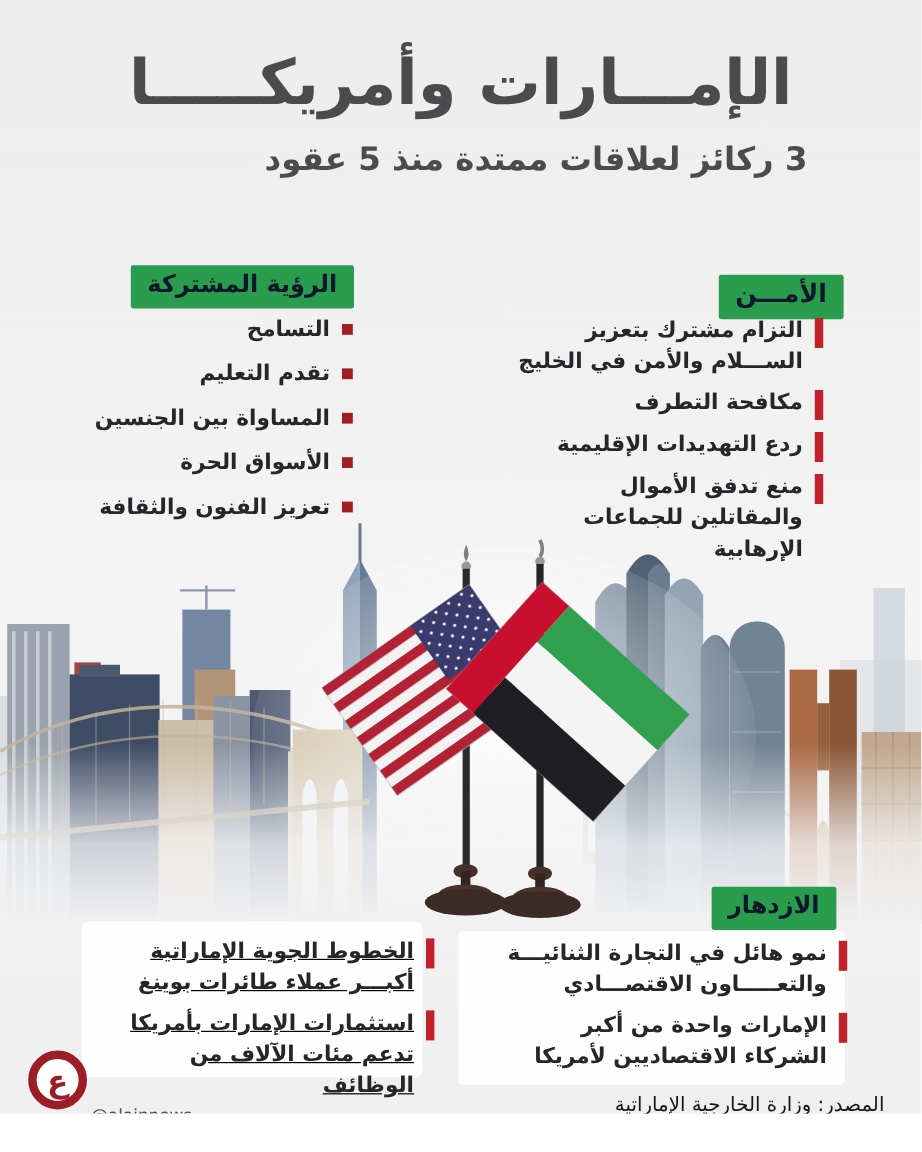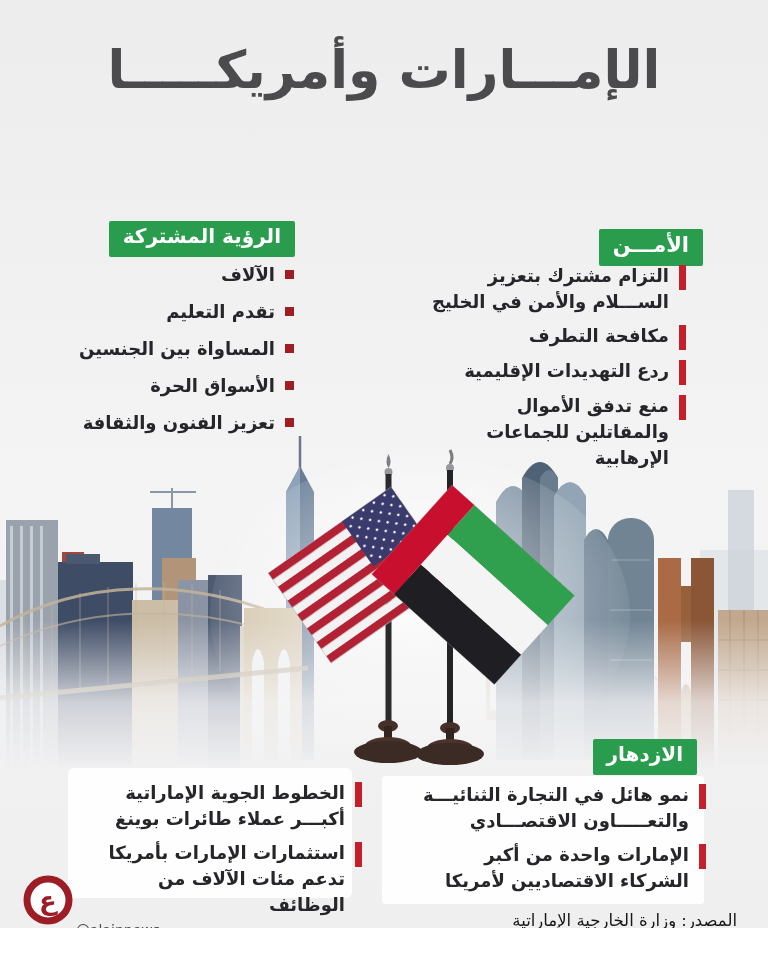--- a/index.html
+++ b/index.html
@@ -5,39 +5,39 @@
   html,body{margin:0;padding:0;}
   body{width:768px;height:960px;overflow:hidden;font-family:"DejaVu Sans",sans-serif;}
   .page{position:relative;width:768px;height:928px;overflow:hidden;
         background:linear-gradient(180deg,#ededee 0%,#f0f0f1 25%,#f4f4f5 55%,#efeff0 100%);}
   
   .title{position:absolute;top:40px;left:0;right:0;text-align:center;direction:rtl;
          font-size:52px;font-weight:700;color:#4b4b4d;letter-spacing:-1px;}
   .subtitle{position:absolute;top:118px;right:95px;direction:rtl;
             font-size:27px;font-weight:700;color:#4b4b4d;}
   
-  .green-head{position:absolute;background:#2a9c4e;color:#ffffff;font-weight:700;
+  .green-head{position:absolute;background:#2a9c4e;color:#0f172a;font-weight:700;
               padding:3px 14px 8px;border-radius:2px;direction:rtl;line-height:1.25;}
   .head-security{top:229px;right:65px;font-size:21px;}
   .head-vision{top:221px;right:473px;font-size:20px;}
   .head-prosperity{top:739px;right:71px;font-size:20px;}
   
   .items{position:absolute;direction:rtl;}
   .items .item{display:flex;align-items:flex-start;gap:10px;margin-bottom:8px;}
   .items .item span.txt{font-size:18px;line-height:1.45;font-weight:700;color:#26262a;}
   .bar-bullet{flex:0 0 auto;width:7px;height:25px;background:#c3202b;margin-top:2px;}
   .sq-bullet{flex:0 0 auto;width:9px;height:9px;background:#a01d23;margin-top:8px;}
   .security-items{top:263px;right:82px;}
   .security-items .txt{max-width:252px;}
   .vision-items{top:262px;right:474px;}
   .vision-items .item{margin-bottom:11px;}
   .vision-items .txt{white-space:nowrap;}
   .prosperity-items{top:782px;right:62px;}
   .prosperity-items .txt{max-width:268px;}
-  .aviation-items{top:780px;right:406px;}
+  .aviation-items{top:780px;right:406px;text-decoration:underline;}
   .aviation-items .txt{max-width:262px;}
   
   .card{position:absolute;background:rgba(255,255,255,0.93);border-radius:6px;}
   .card-aviation{left:68px;top:768px;width:284px;height:130px;}
   .card-prosperity{left:382px;top:776px;width:322px;height:128px;border-radius:4px;}
   
   .scene{position:absolute;left:0;top:430px;width:768px;height:340px;}
   
   .source{position:absolute;top:911px;right:31px;direction:rtl;
           font-size:16.5px;font-weight:400;color:#161616;}
@@ -189,20 +189,21 @@
       <rect x="446" y="298" width="8" height="22" fill="#332420"></rect>
       <ellipse cx="450" cy="318" rx="23" ry="9" fill="#4a332b"></ellipse>
       <ellipse cx="450" cy="324" rx="34" ry="11" fill="#3c2a24"></ellipse>
     </g>
   </svg>
 
   <div class="card card-aviation"></div>
   <div class="card card-prosperity"></div>
 
   <div class="title">الإمـــارات وأمريكـــــا</div>
+  <div class="subtitle">3 ركائز لعلاقات ممتدة منذ 5 عقود</div>
 
   <div class="green-head head-security">الأمـــن</div>
   <div class="items security-items">
     <div class="item">
       <span class="bar-bullet"></span>
       <span class="txt">التزام مشترك بتعزيز الســـلام والأمن في الخليج</span>
     </div>
     <div class="item">
       <span class="bar-bullet"></span>
       <span class="txt">مكافحة التطرف</span>
@@ -214,21 +215,21 @@
     <div class="item">
       <span class="bar-bullet"></span>
       <span class="txt">منع تدفق الأموال والمقاتلين للجماعات الإرهابية</span>
     </div>
   </div>
 
   <div class="green-head head-vision">الرؤية المشتركة</div>
   <div class="items vision-items">
     <div class="item">
       <span class="sq-bullet"></span>
-      <span class="txt">الآلاف</span>
+      <span class="txt">التسامح</span>
     </div>
     <div class="item">
       <span class="sq-bullet"></span>
       <span class="txt">تقدم التعليم</span>
     </div>
     <div class="item">
       <span class="sq-bullet"></span>
       <span class="txt">المساواة بين الجنسين</span>
     </div>
     <div class="item">

